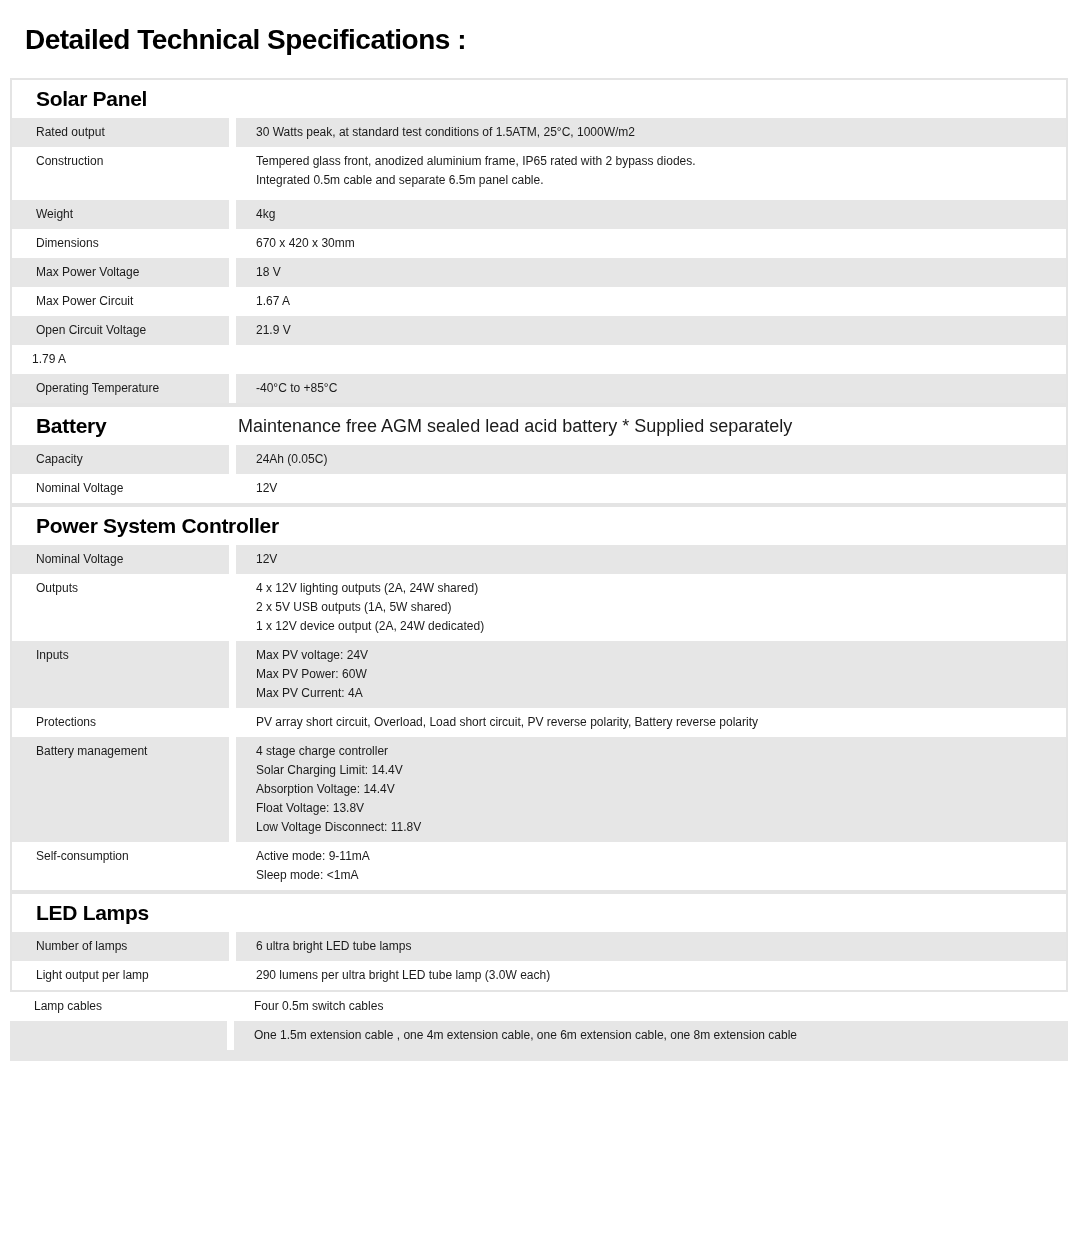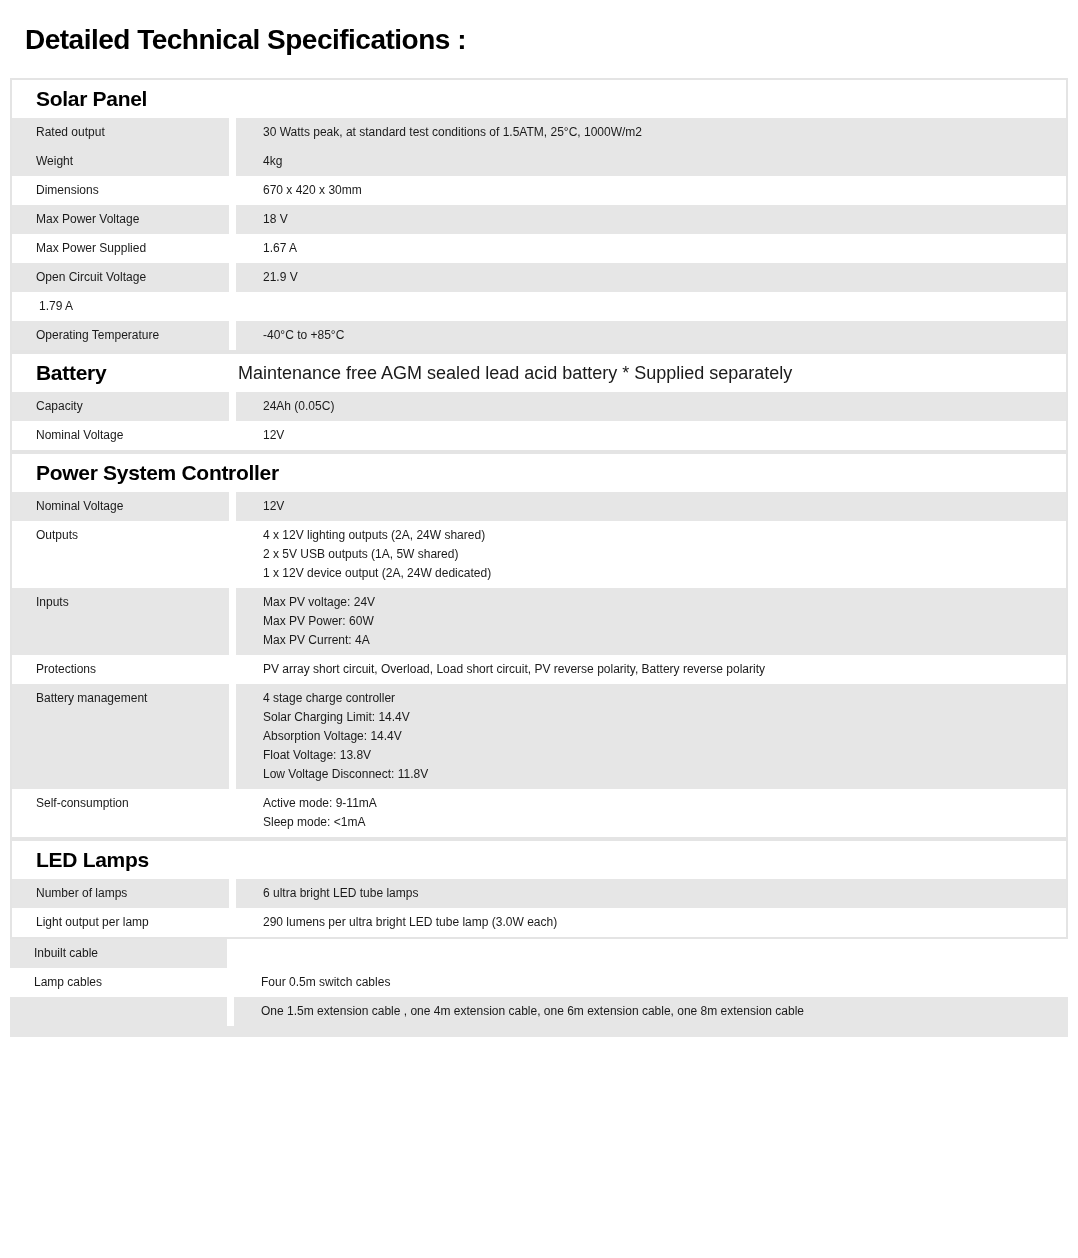--- a/index.html
+++ b/index.html
@@ -65,21 +65,21 @@
     padding: 5px 10px;
     box-sizing: border-box;
     background: #ffffff;
   }
   .cell.label {
     width: 217px;
     flex: none;
     padding-left: 24px;
     margin-right: 7px;
   }
-  .cell.value { flex: 1; padding-left: 27px; }
+  .cell.value { flex: 1; padding-left: 20px; }
   .row.shaded .cell { background: #e6e6e6; }
   .row.tall .cell { padding-bottom: 10px; }
 
   .sec-solar-panel            { margin-bottom: 22px; }
   .sec-battery                { margin-bottom: 33px; }
   .sec-power-system-controller{ margin-bottom: 37px; }
   .sec-led-lamps              { margin-bottom: 45px; }
   .sec-cables                 { margin-bottom: 25px; }
 
   .bottom-strip {
@@ -99,40 +99,47 @@
       <h2 class="sec-title">Solar Panel</h2>
 
     </header>
     <div class="rows">
           <div class="row shaded">
     <div class="cell label">Rated output</div>
     <div class="cell value">
               <div>30 Watts peak, at standard test conditions of 1.5ATM, 25°C, 1000W/m2</div>
             </div>
   </div>
+          <div class="row tall">
+    <div class="cell label">Construction</div>
+    <div class="cell value">
+              <div>Tempered glass front, anodized aluminium frame, IP65 rated with 2 bypass diodes.</div>
+              <div>Integrated 0.5m cable and separate 6.5m panel cable.</div>
+            </div>
+  </div>
           <div class="row shaded">
     <div class="cell label">Weight</div>
     <div class="cell value">
               <div>4kg</div>
             </div>
   </div>
           <div class="row">
     <div class="cell label">Dimensions</div>
     <div class="cell value">
               <div>670 x 420 x 30mm</div>
             </div>
   </div>
           <div class="row shaded">
     <div class="cell label">Max Power Voltage</div>
     <div class="cell value">
               <div>18 V</div>
             </div>
   </div>
           <div class="row">
-    <div class="cell label">Max Power Supplied</div>
+    <div class="cell label">Max Power Circuit</div>
     <div class="cell value">
               <div>1.67 A</div>
             </div>
   </div>
           <div class="row shaded">
     <div class="cell label">Open Circuit Voltage</div>
     <div class="cell value">
               <div>21.9 V</div>
             </div>
   </div>
@@ -238,21 +245,20 @@
     <div class="cell label">Light output per lamp</div>
     <div class="cell value">
               <div>290 lumens per ultra bright LED tube lamp (3.0W each)</div>
             </div>
   </div>
         </div>
   </section>
       <section class="noborder sec-cables">
         <div class="rows">
           <div class="row shaded">
-    <div class="cell label">Inbuilt cable</div>
   </div>
           <div class="row">
     <div class="cell label">Lamp cables</div>
     <div class="cell value">
               <div>Four 0.5m switch cables</div>
             </div>
   </div>
           <div class="row shaded">
     <div class="cell label"></div>
     <div class="cell value">

